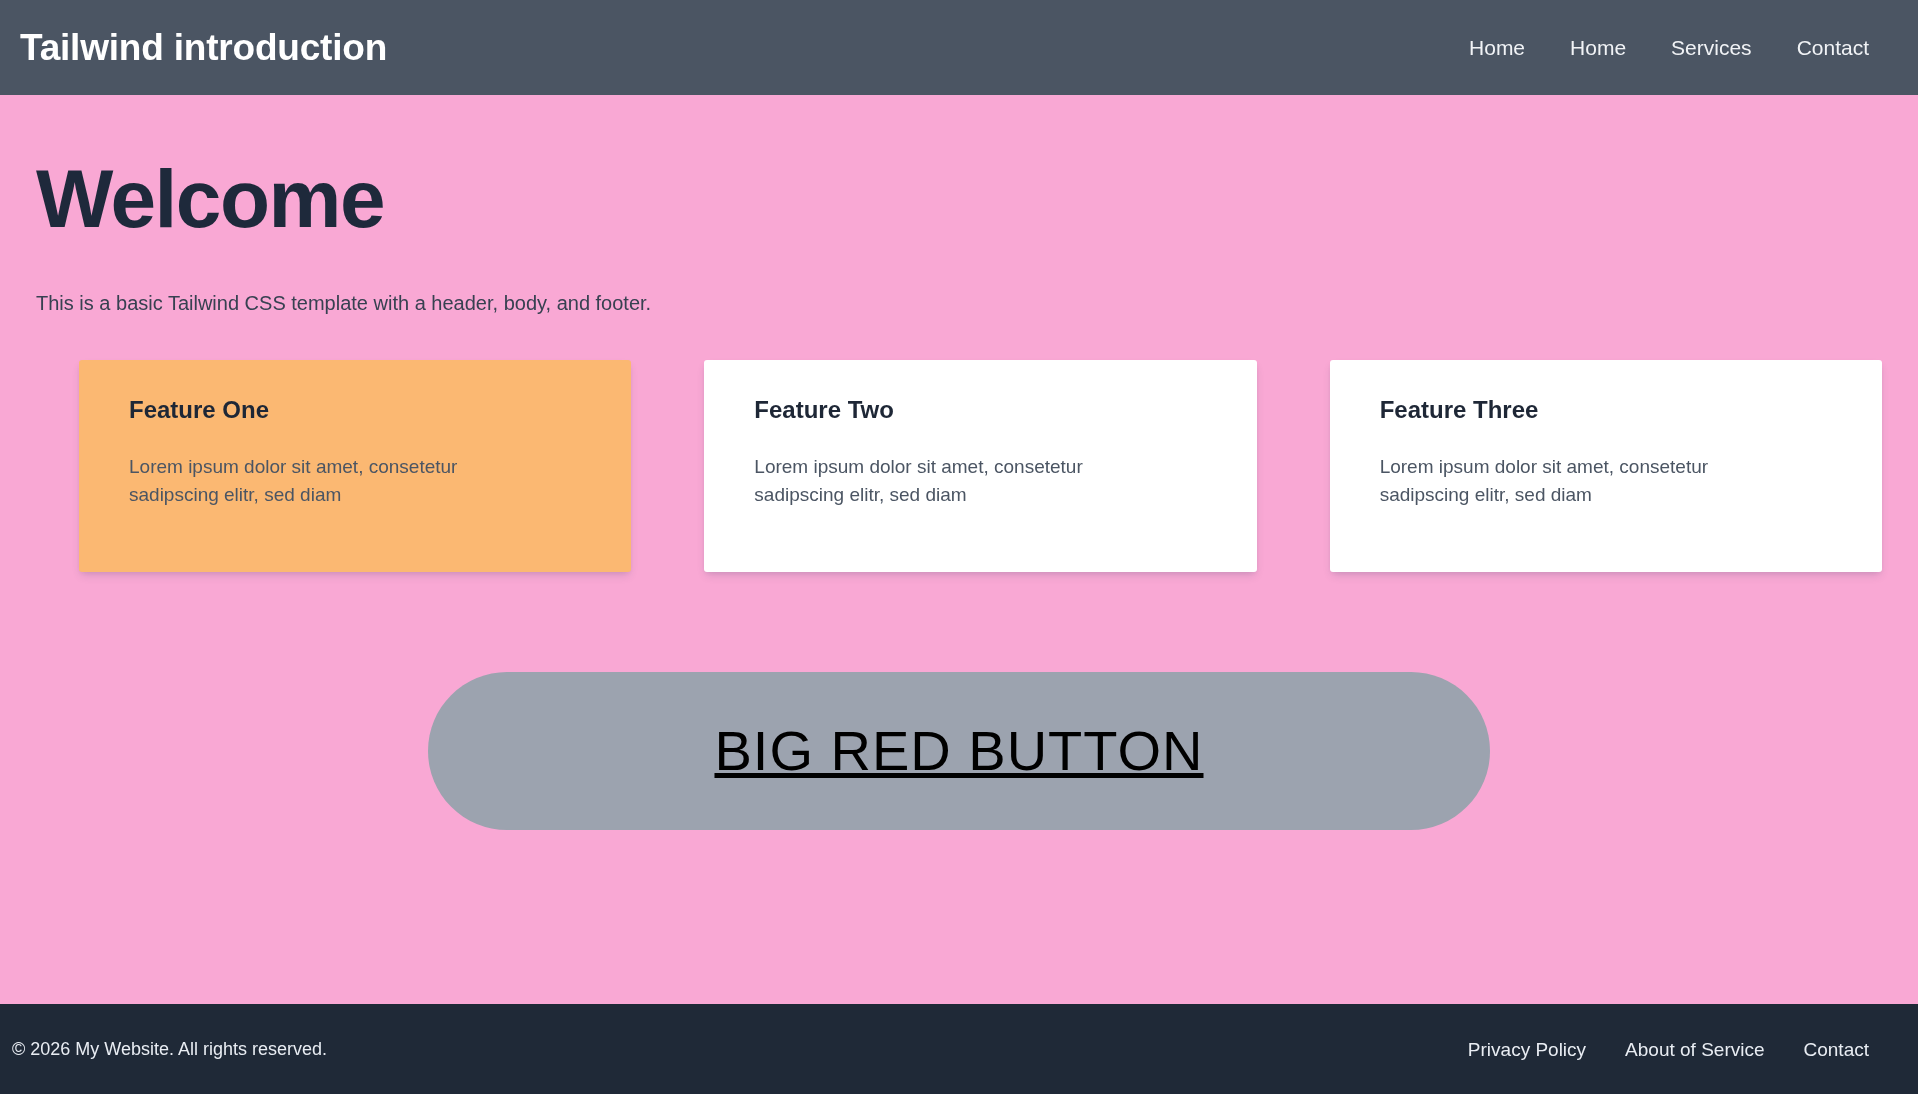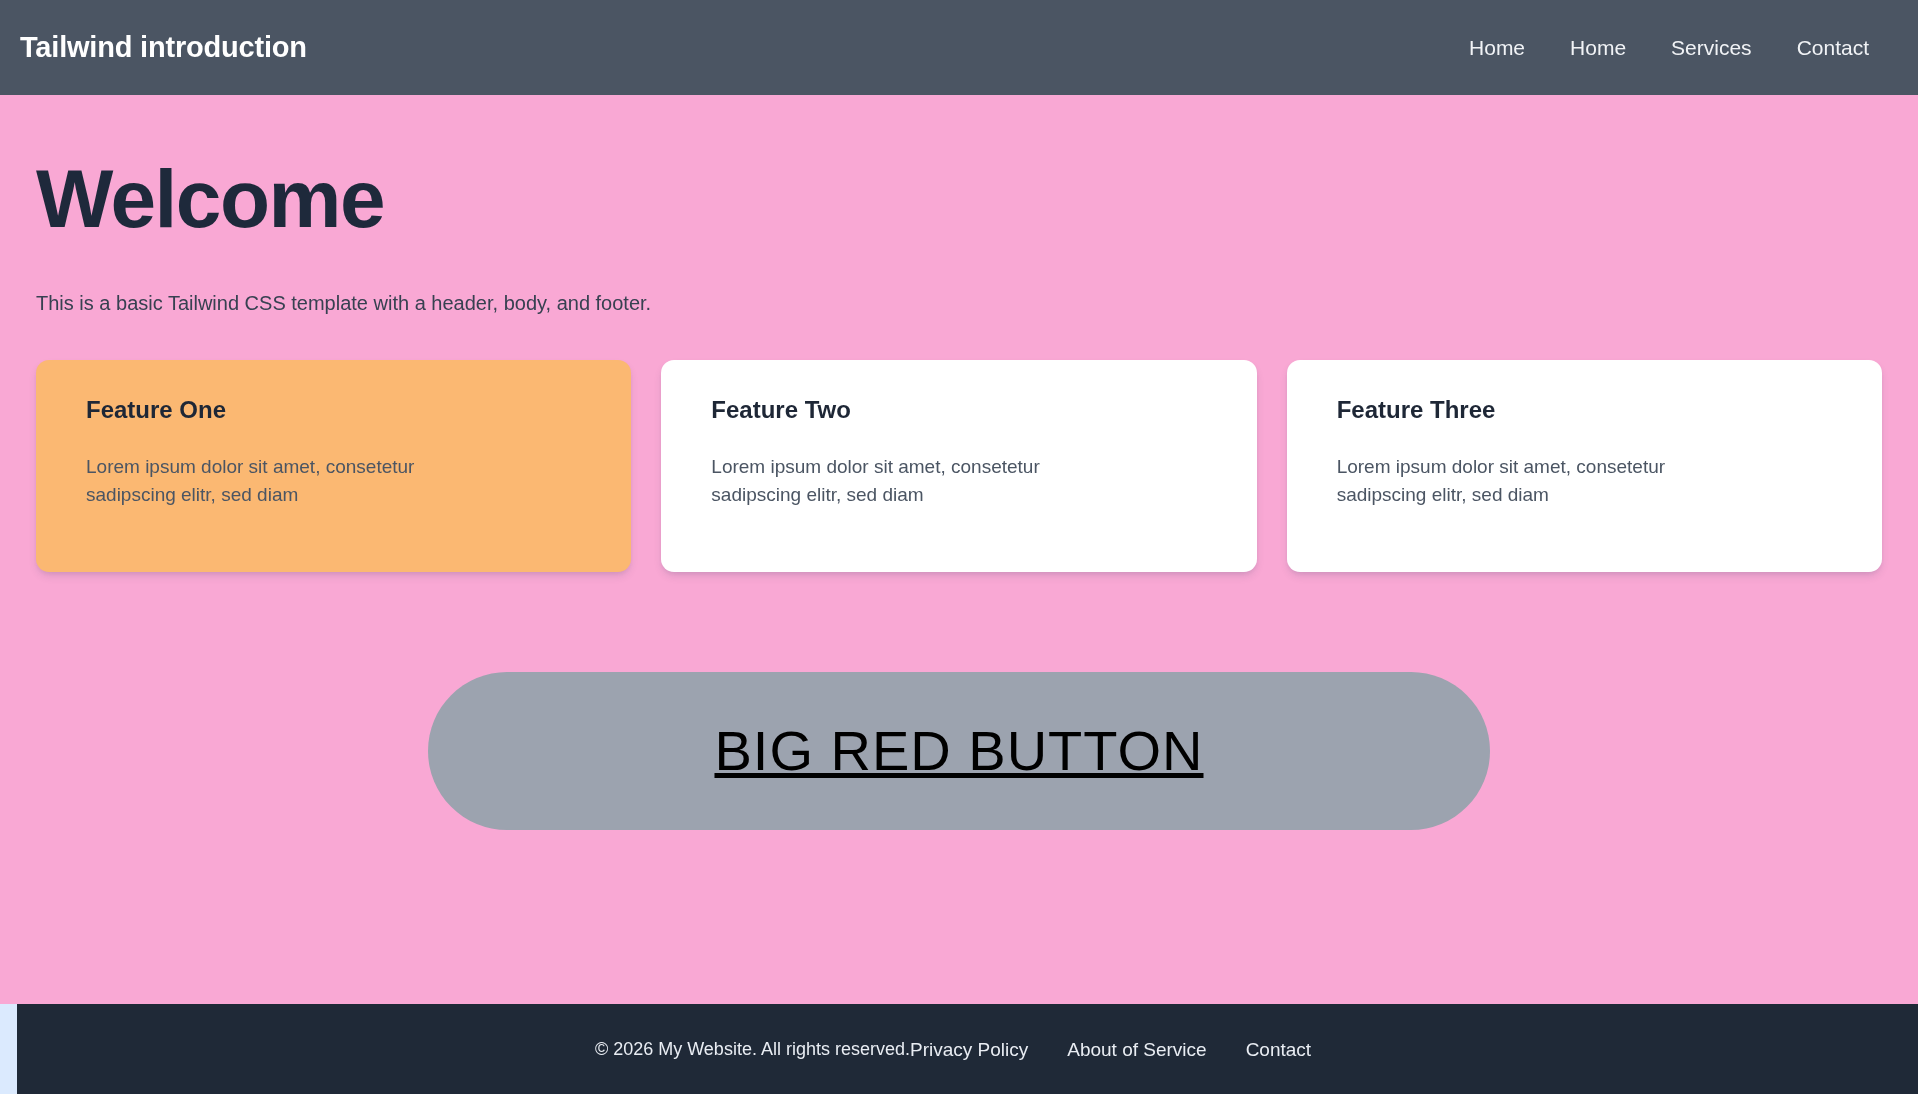--- a/index.html
+++ b/index.html
@@ -25,21 +25,21 @@
     flex: 0 0 95px;
     background: #4b5563;
     display: flex;
     align-items: center;
     justify-content: space-between;
     padding: 0 24px 0 20px;
   }
 
   .brand-title {
     color: #ffffff;
-    font-size: 29px;
+    font-size: 37px;
     font-weight: bold;
     letter-spacing: -0.2px;
     line-height: 1;
   }
 
   .main-nav {
     display: flex;
     gap: 45px;
     padding-right: 25px;
   }
@@ -79,25 +79,26 @@
   
   .feature-grid {
     display: flex;
     gap: 30px;
     padding-top: 47px;
   }
 
   .feature-card {
     flex: 1 1 0;
     background: #ffffff;
-    border-radius: 13px;
+    border-radius: 3px;
     padding: 38px 40px 44px 50px;
     min-height: 212px;
     box-shadow: 0 5px 10px -2px rgba(30, 58, 95, 0.16),
                 0 2px 5px -2px rgba(30, 58, 95, 0.10);
+    margin-left: 43px;
   }
 
   .feature-card.highlight {
     background: #fbb872;
   }
 
   .card-title {
     color: #1e2736;
     font-size: 24px;
     font-weight: bold;
@@ -137,23 +138,22 @@
     text-decoration: underline;
   }
 
   
   .site-footer {
     flex: 0 0 90px;
     height: 90px;
     background: #1f2937;
     display: flex;
     align-items: center;
-    justify-content: center;
-    padding: 0 24px 0 20px;
-    margin-left: 17px;
+    justify-content: space-between;
+    padding: 0 24px 0 12px;
   }
 
   .copyright {
     color: #e9edf3;
     font-size: 18px;
     line-height: 1;
   }
 
   .footer-nav {
     display: flex;

